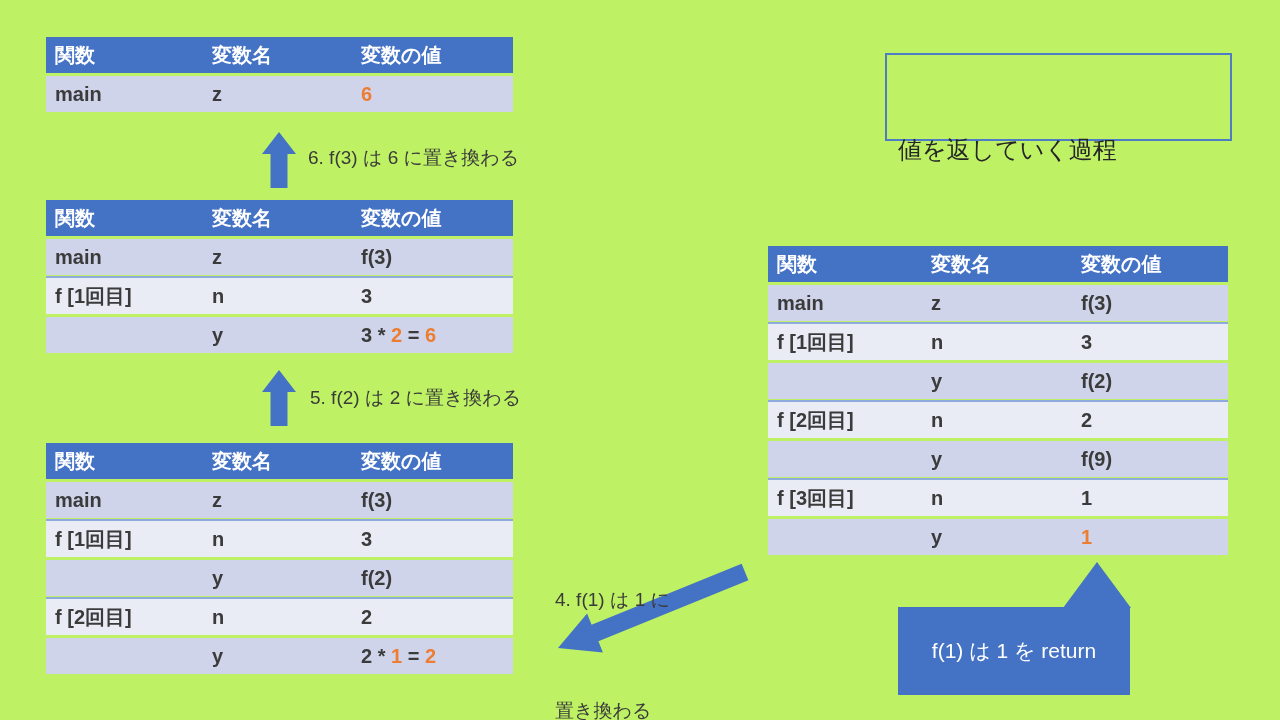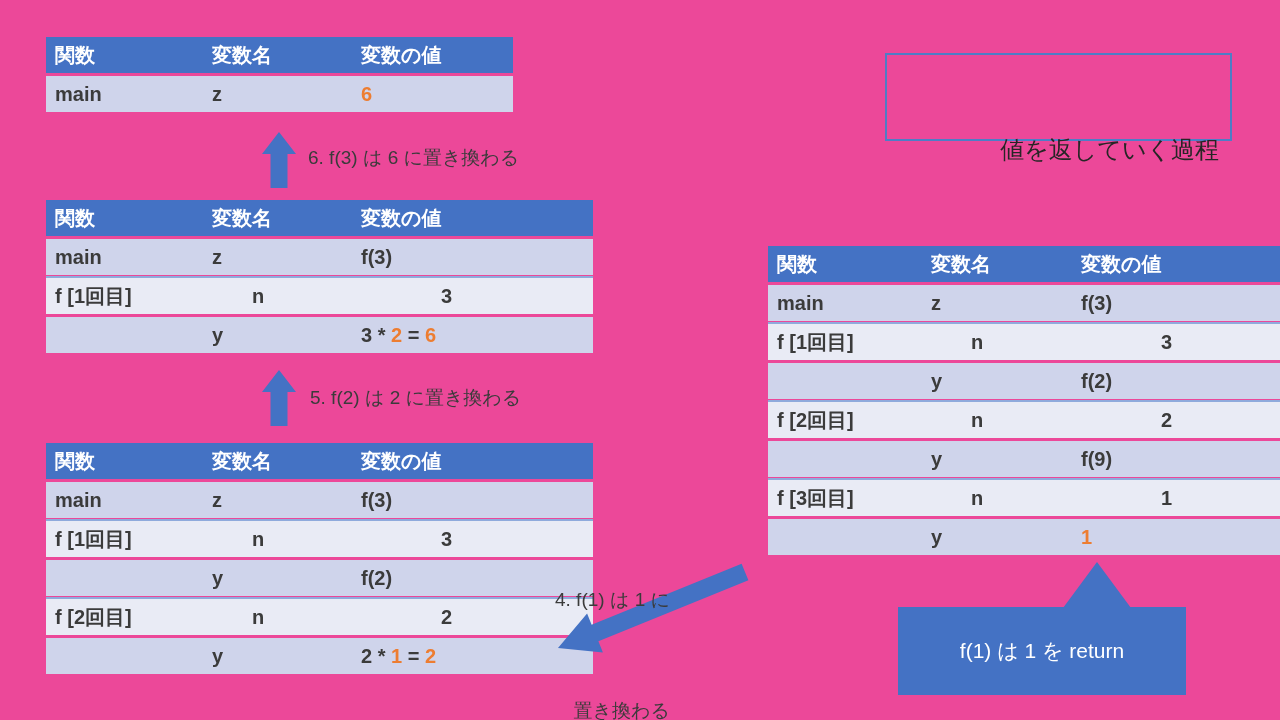--- a/index.html
+++ b/index.html
@@ -1,28 +1,27 @@
 <!DOCTYPE html>
 <html style="--accent: #4472C4; --band-dark: #CFD4EB; --band-light: #E9EBF5; --sep: #8FAADC; --orange: #ED7D31; --text: #3B3B3B; --box-border: #4E7DC6;"><head>
 <meta charset="utf-8">
 <style>
   html,body{margin:0;padding:0;background:#fff;}
   .canvas{
-    position:relative;width:1280px;height:720px;background:#ec4899;overflow:hidden;
+    position:relative;width:1280px;height:720px;background:#bef264;overflow:hidden;
     font-family:"Liberation Sans","DejaVu Sans",sans-serif;
-    text-align:right;
   }
   
   .tbl{position:absolute;}
   .t-row{display:flex;height:36px;}
   .t-head{background:var(--accent);}
   .t-head .t-cell{color:#ffffff;font-weight:bold;}
   .t-body{margin-top:3px;font-weight:bold;}
   .t-body.dark{background:var(--band-dark);}
-  .t-body.light{background:var(--band-light);gap:40px;}
+  .t-body.light{background:var(--band-light);}
   .t-body.sep{margin-top:1px;border-top:2px solid var(--sep);}
   .t-cell{
     box-sizing:border-box;padding-left:9px;display:flex;align-items:center;
     font-size:20px;color:var(--text);white-space:pre;overflow:hidden;
   }
   .cols-a .t-cell:nth-child(1){width:157px;}
   .cols-a .t-cell:nth-child(2){width:149px;}
   .cols-a .t-cell:nth-child(3){width:161px;}
   .cols-b .t-cell:nth-child(1){width:154px;}
   .cols-b .t-cell:nth-child(2){width:150px;}
@@ -36,21 +35,21 @@
   .lbl{position:absolute;font-size:19px;color:var(--text);white-space:pre;}
   .lbl.two{line-height:37px;}
   
   .title-box{
     position:absolute;left:885px;top:53px;width:347px;height:88px;box-sizing:border-box;
     border:2px solid var(--box-border);padding:7px 11px;font-size:24px;line-height:35px;
     color:#262626;white-space:pre;
   }
   
   .callout{
-    position:absolute;left:898px;top:607px;width:288px;height:88px;background:var(--accent);
+    position:absolute;left:898px;top:607px;width:232px;height:88px;background:var(--accent);
     display:flex;align-items:center;justify-content:center;color:#ffffff;font-size:21px;white-space:pre;
   }
   .callout-tri{
     position:absolute;left:1063px;top:562px;width:0;height:0;
     border-left:34px solid transparent;border-right:34px solid transparent;
     border-bottom:46px solid var(--accent);
   }
 </style>
 </head>
 <body>

